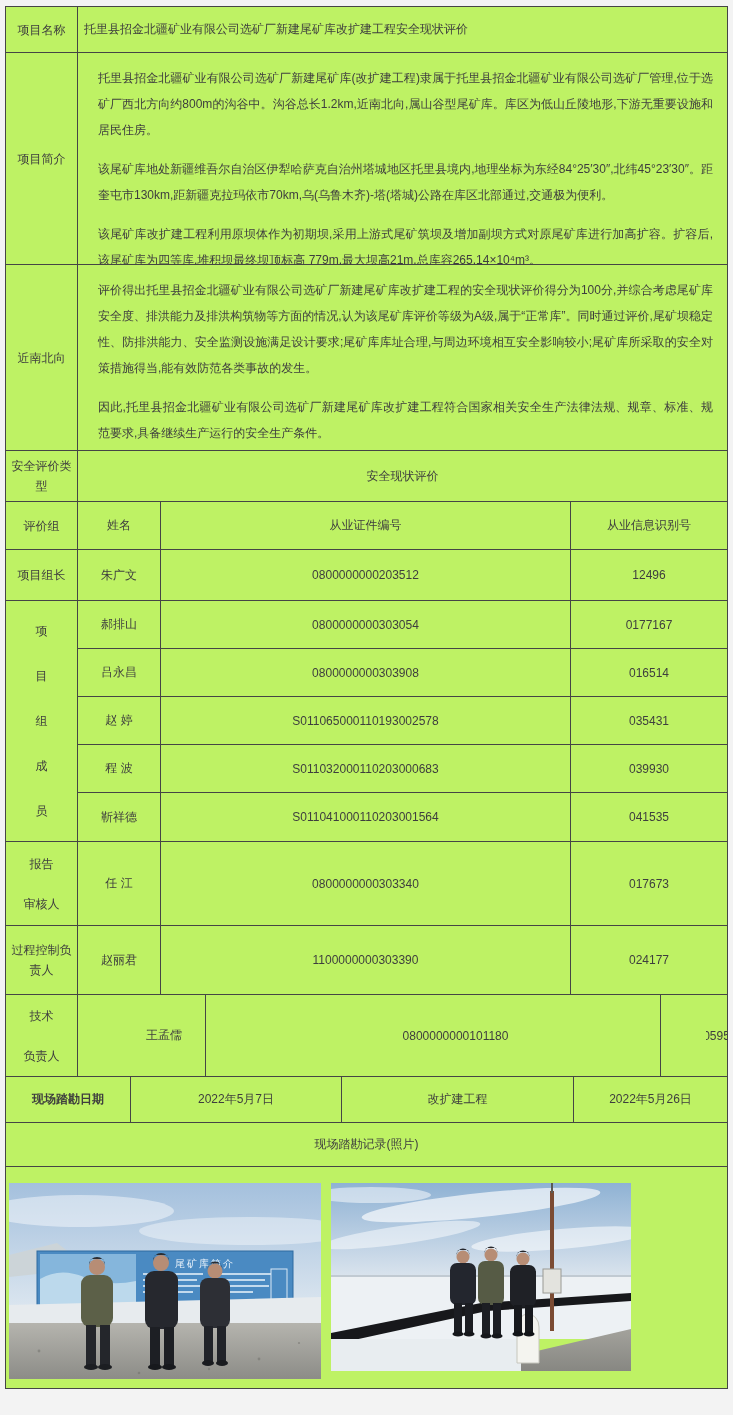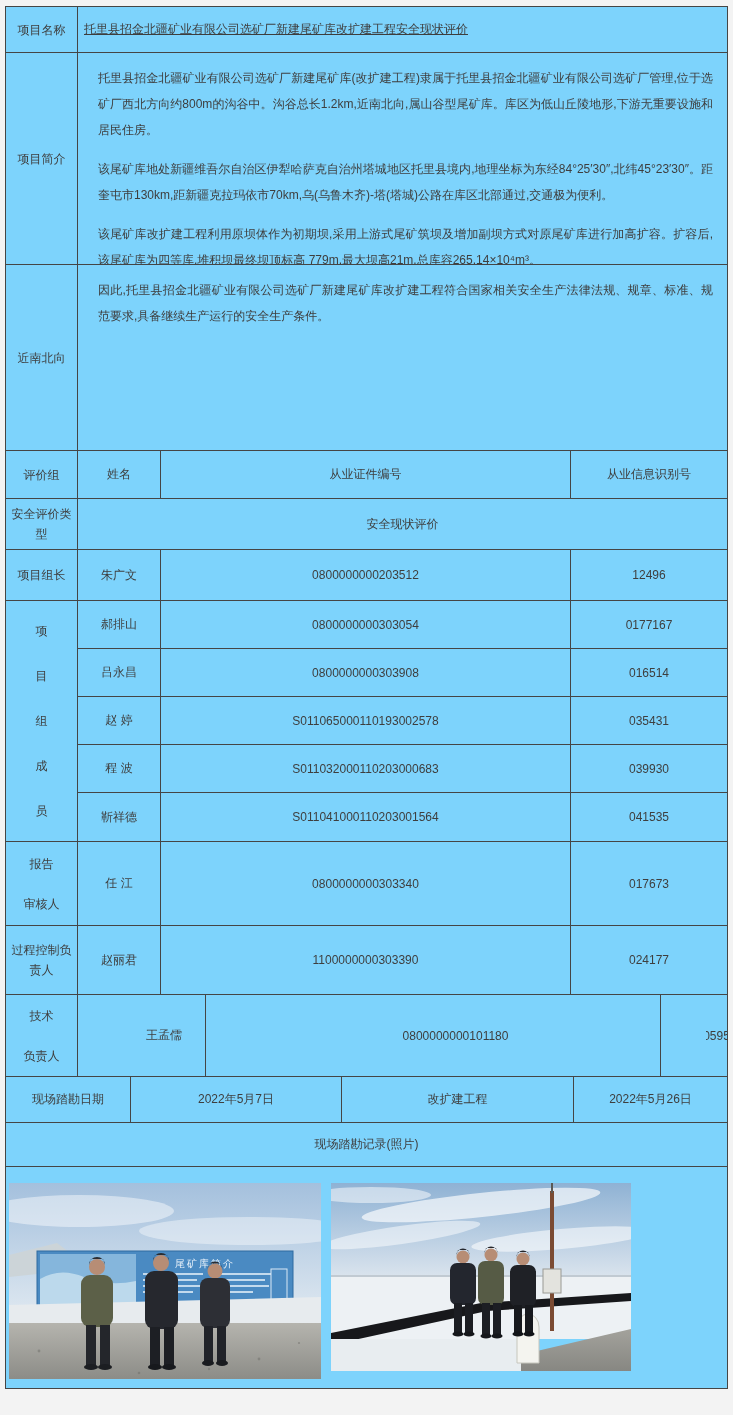--- a/index.html
+++ b/index.html
@@ -5,21 +5,21 @@
   html,body{margin:0;padding:0;}
   body{
     width:733px;height:1415px;
     background:#f3f3f3;
     font-family:"Liberation Sans","DejaVu Sans",sans-serif;
     font-size:12px;color:#3e3e3e;
     -webkit-font-smoothing:antialiased;
   }
   .doc-table{
     width:723px;margin:6px 0 0 5px;
-    background:#7dd3fc;
+    background:#bef264;
     border:1px solid #454545;
     box-sizing:border-box;
   }
   .row{display:flex;border-bottom:1px solid #454545;box-sizing:border-box;}
   .row:last-child{border-bottom:none;}
   .cell{box-sizing:border-box;border-right:1px solid #454545;overflow:hidden;}
   .cell:last-child{border-right:none;}
   .label-cell{
     flex:0 0 72px;display:flex;align-items:center;justify-content:center;
     text-align:center;line-height:20px;padding:2px;
@@ -46,65 +46,66 @@
   .name-cell{flex:0 0 83px;}
   .cert-cell{flex:0 0 410px;}
   .id-cell{flex:1;}
   .pre{white-space:pre-line;}
   .members-label{line-height:45px;}
   .two-line{line-height:40px;}
   .members-body{flex:1;display:flex;flex-direction:column;}
   .member-subrow{display:flex;border-bottom:1px solid #454545;box-sizing:border-box;}
   .member-subrow:last-child{border-bottom:none;}
   
-  .date-l1{flex:0 0 125px;}
+  .date-l1{flex:0 0 125px;font-weight:bold;}
   .date-v1{flex:0 0 211px;}
   .date-l2{flex:0 0 232px;}
   .date-v2{flex:1;}
   
   .photo-strip{display:flex;align-items:flex-start;padding:16px 0 0 3px;}
   .photo-strip svg{display:block;}
   .photo-gap{width:10px;flex:0 0 10px;}
 </style>
 </head>
 <body>
 
 <div class="doc-table">
 
   <div class="row h-title">
     <div class="cell label-cell">项目名称</div>
-    <div class="cell content-cell" style="display:flex;align-items:center;padding:0 6px;text-decoration:underline;">托里县招金北疆矿业有限公司选矿厂新建尾矿库改扩建工程安全现状评价</div>
+    <div class="cell content-cell" style="display:flex;align-items:center;padding:0 6px;">托里县招金北疆矿业有限公司选矿厂新建尾矿库改扩建工程安全现状评价</div>
   </div>
 
   <div class="row h-summary">
     <div class="cell label-cell">项目简介</div>
     <div class="cell content-cell paragraphs">
       <p>托里县招金北疆矿业有限公司选矿厂新建尾矿库(改扩建工程)隶属于托里县招金北疆矿业有限公司选矿厂管理,位于选矿厂西北方向约800m的沟谷中。沟谷总长1.2km,近南北向,属山谷型尾矿库。库区为低山丘陵地形,下游无重要设施和居民住房。</p>
       <p>该尾矿库地处新疆维吾尔自治区伊犁哈萨克自治州塔城地区托里县境内,地理坐标为东经84°25′30″,北纬45°23′30″。距奎屯市130km,距新疆克拉玛依市70km,乌(乌鲁木齐)-塔(塔城)公路在库区北部通过,交通极为便利。</p>
       <p>该尾矿库改扩建工程利用原坝体作为初期坝,采用上游式尾矿筑坝及增加副坝方式对原尾矿库进行加高扩容。扩容后,该尾矿库为四等库,堆积坝最终坝顶标高 779m,最大坝高21m,总库容265.14×10⁴m³。</p>
     </div>
   </div>
 
   <div class="row h-conclusion">
     <div class="cell label-cell">近南北向</div>
     <div class="cell content-cell paragraphs">
+      <p>评价得出托里县招金北疆矿业有限公司选矿厂新建尾矿库改扩建工程的安全现状评价得分为100分,并综合考虑尾矿库安全度、排洪能力及排洪构筑物等方面的情况,认为该尾矿库评价等级为A级,属于“正常库”。同时通过评价,尾矿坝稳定性、防排洪能力、安全监测设施满足设计要求;尾矿库库址合理,与周边环境相互安全影响较小;尾矿库所采取的安全对策措施得当,能有效防范各类事故的发生。</p>
       <p>因此,托里县招金北疆矿业有限公司选矿厂新建尾矿库改扩建工程符合国家相关安全生产法律法规、规章、标准、规范要求,具备继续生产运行的安全生产条件。</p>
     </div>
+  </div>
+
+  <div class="row h-evaltype">
+    <div class="cell label-cell">安全评价类型</div>
+    <div class="cell content-cell center">安全现状评价</div>
   </div>
 
   <div class="row h-header">
     <div class="cell label-cell">评价组</div>
     <div class="cell name-cell center">姓名</div>
     <div class="cell cert-cell center">从业证件编号</div>
     <div class="cell id-cell center">从业信息识别号</div>
-  </div>
-
-  <div class="row h-evaltype">
-    <div class="cell label-cell">安全评价类型</div>
-    <div class="cell content-cell center">安全现状评价</div>
   </div>
 
   <div class="row h-leader">
     <div class="cell label-cell">项目组长</div>
     <div class="cell name-cell center">朱广文</div>
     <div class="cell cert-cell center">0800000000203512</div>
     <div class="cell id-cell center">12496</div>
   </div>
 
   <div class="row">

